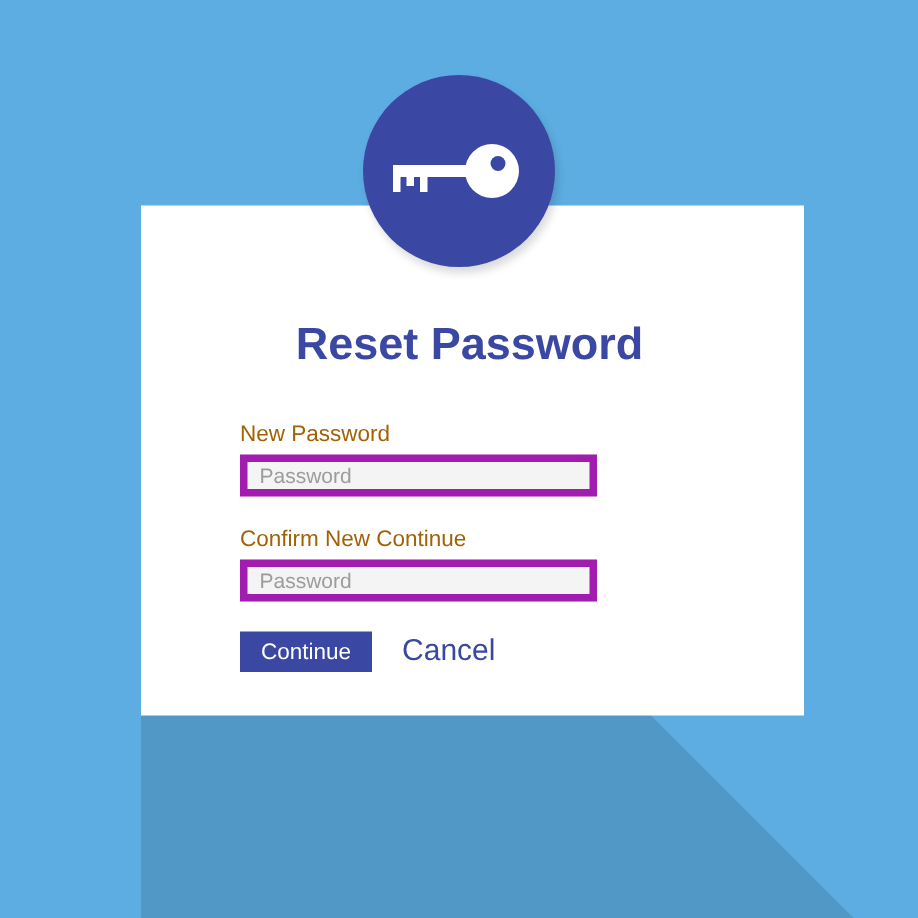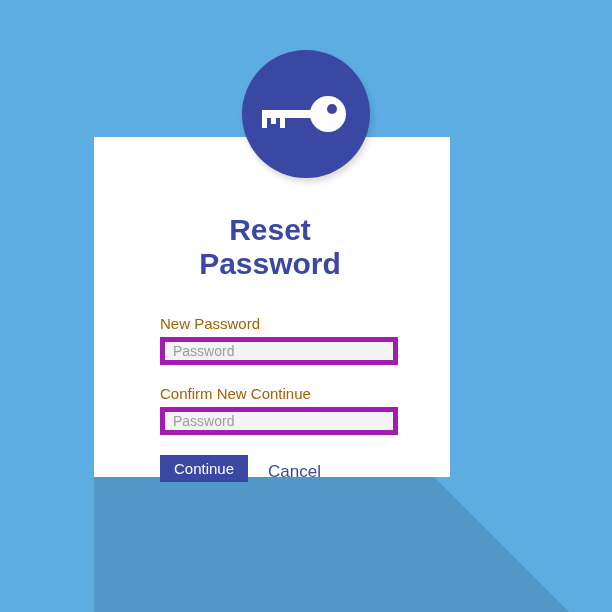--- a/index.html
+++ b/index.html
@@ -22,21 +22,21 @@
       width: 700px;
       height: 700px;
       background: rgba(0, 0, 0, 0.12);
       transform: skewY(45deg);
       transform-origin: top left;
     }
     .card {
       position: absolute;
       top: 137px;
       left: 94px;
-      width: 356px;
+      width: 442px;
       height: 340px;
       background: #ffffff;
       padding: 70px 70px 30px 66px;
     }
     .key-circle {
       position: absolute;
       top: 50px;
       left: 50%;
       transform: translateX(-50%);
       width: 128px;
@@ -81,36 +81,36 @@
       padding: 0 8px;
       color: #333;
       margin-bottom: 8px;
       font-family: inherit;
     }
     .input::placeholder {
       color: #9c9c9c;
     }
     .actions {
       display: flex;
-      align-items: flex-end;
+      align-items: center;
       gap: 20px;
       margin-top: 12px;
     }
     .btn-continue {
       background: #3b48a3;
       color: #ffffff;
       border: none;
       font-size: 15px;
       padding: 5px 14px;
       cursor: pointer;
       font-family: inherit;
     }
     .link-cancel {
       color: #3b48a3;
-      font-size: 17px;
+      font-size: 20px;
       cursor: pointer;
     }
   </style>
 </head>
 <body>
 
 <div class="shadow"></div>
 
 <div class="card">
   <h1 class="title">Reset Password</h1>

